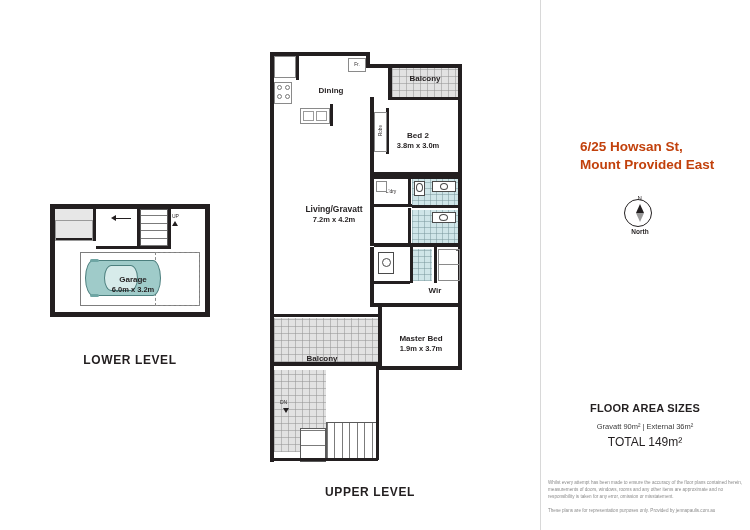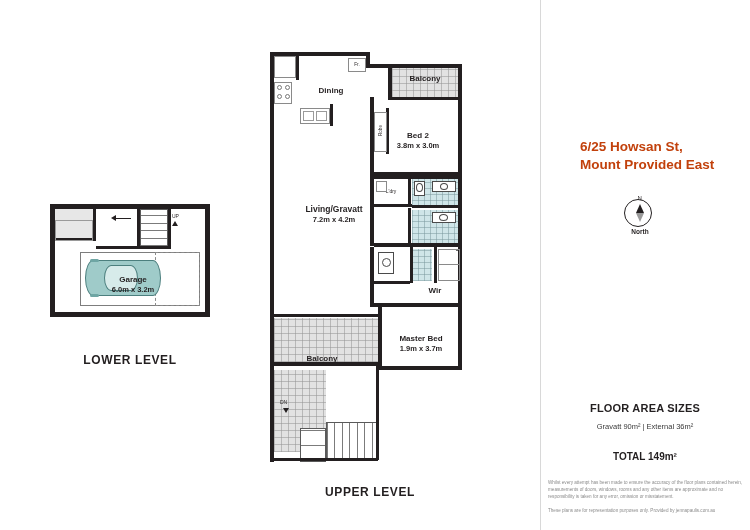--- a/index.html
+++ b/index.html
@@ -58,21 +58,21 @@
   }
 
   .areas {
     position: absolute; left: 545px; top: 402px; width: 200px;
     text-align: center;
   }
   .areas .areas-title {
     font-size: 11px; font-weight: bold; letter-spacing: .2px; margin-bottom: 7px;
   }
   .areas .areas-line { font-size: 7.5px; line-height: 1.65; color: #3a3a3a; }
-  .areas .areas-total { font-size: 10px; font-weight: bold; margin-top: 18px; }
+  .areas .areas-total { font-size: 12px; font-weight: normal; margin-top: 2px; }
 
   .disclaimer {
     position: absolute; left: 548px; top: 479px; width: 196px;
     font-size: 4.6px; line-height: 1.55; color: #8c8c8c; text-align: left;
   }
   .disclaimer .d2 { margin-top: 7px; }
 
   
   .wall { position: absolute; background: #231f20; }
   .fillwhite { position: absolute; background: #ffffff; }

